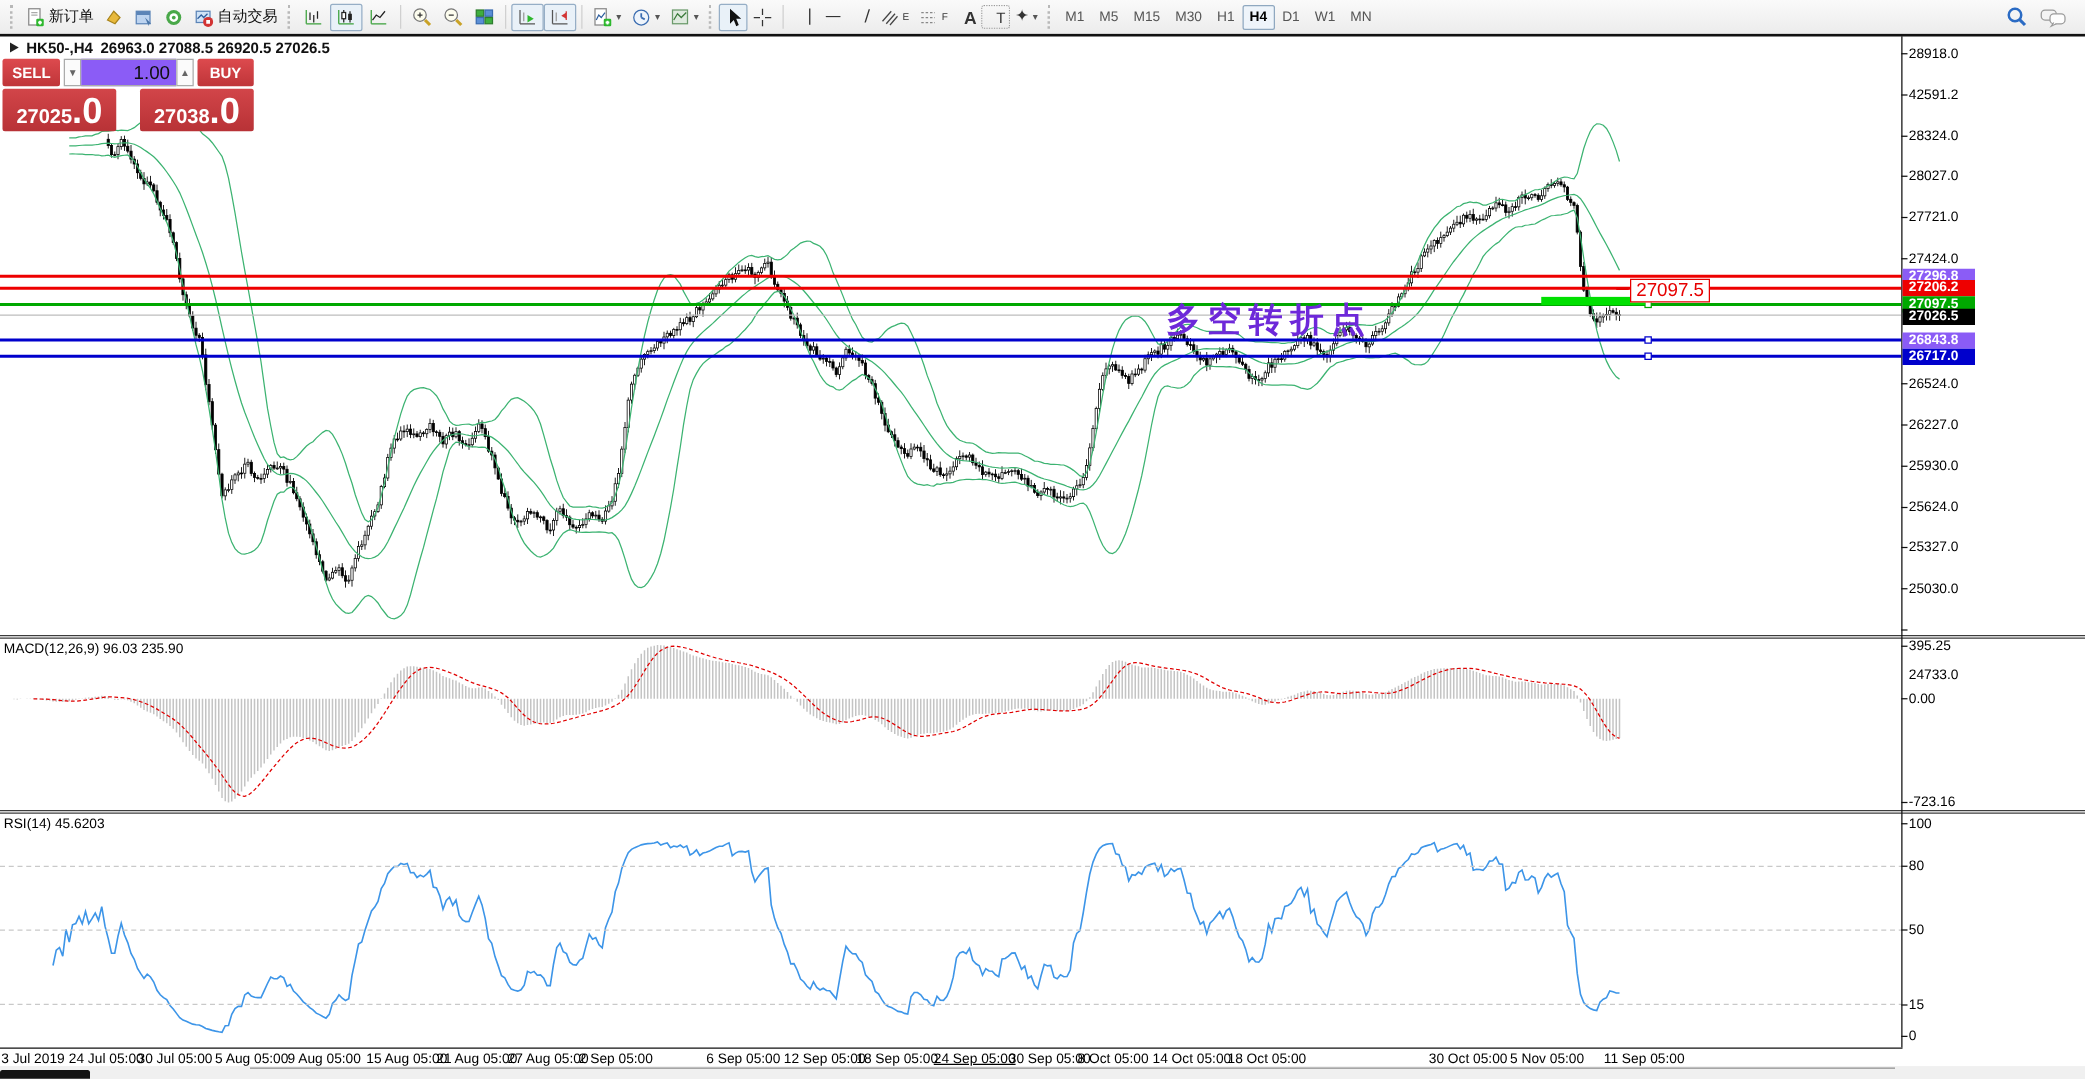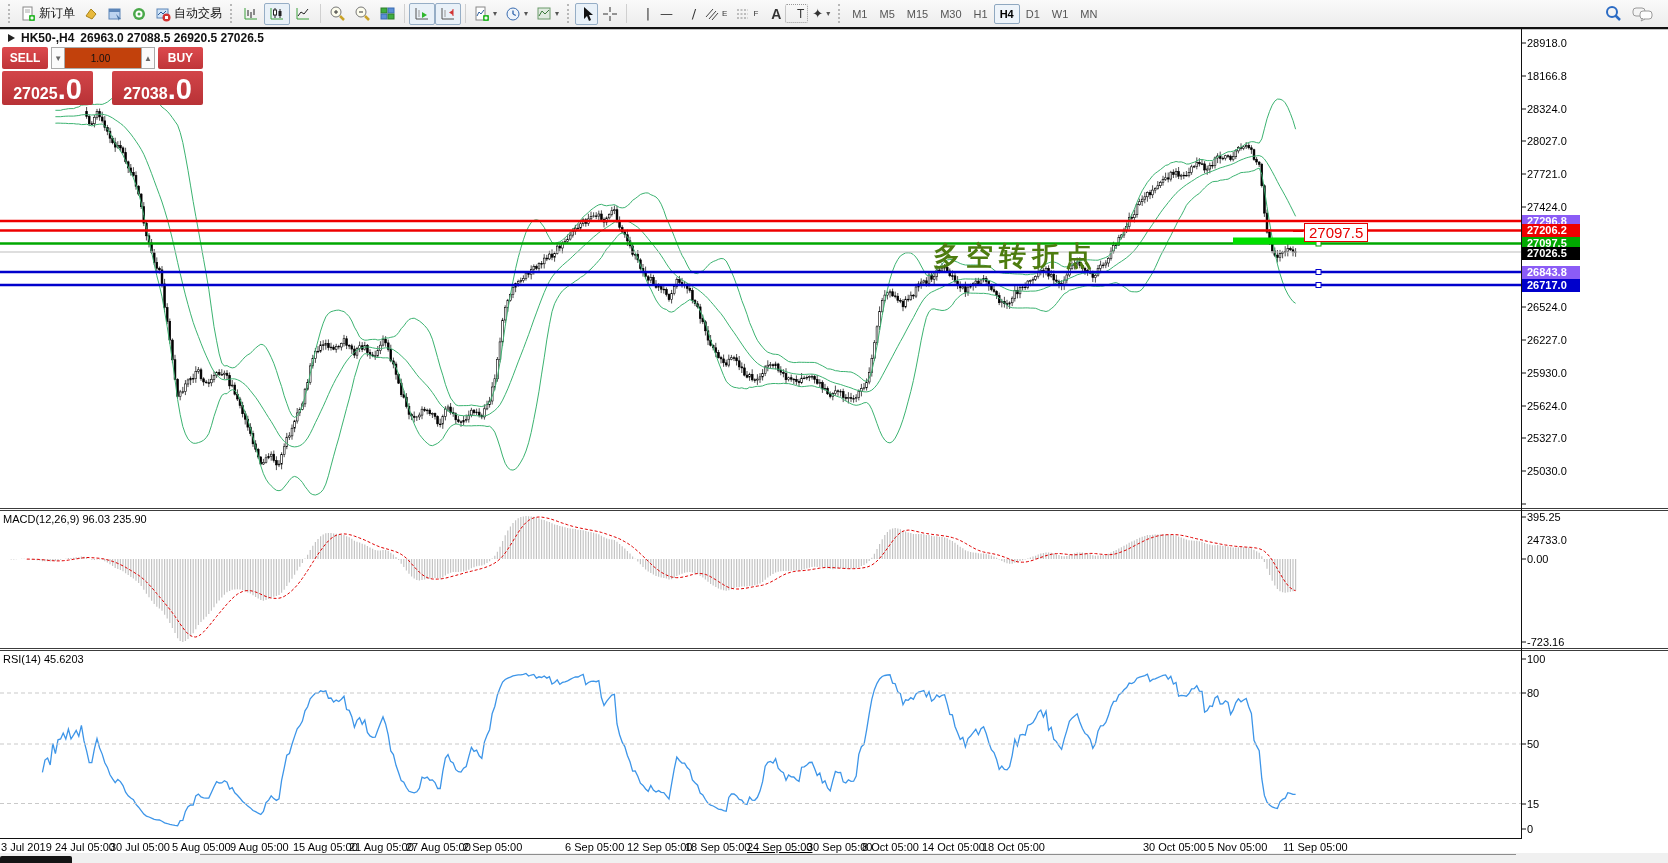--- a/index.html
+++ b/index.html
@@ -23,28 +23,28 @@
 #overlay{position:absolute;left:0;top:0;width:1668px;height:814px;z-index:3;pointer-events:none}
 .axlbl{position:absolute;font-size:11px;line-height:13px;height:13px;color:#000;white-space:nowrap}
 #chart-title{position:absolute;left:8px;top:31px;font-size:12px;font-weight:600;color:#111;z-index:4;display:flex;align-items:center;gap:6px}
 #title-arrow{width:0;height:0;border-left:7px solid #222;border-top:4px solid transparent;border-bottom:4px solid transparent}
 
 #trade-panel{position:absolute;left:2px;top:47px;width:201px;z-index:5;font-family:"Liberation Sans",sans-serif}
 .tp-row1{display:flex;height:22px}
 #sell-btn,#buy-btn{width:47px;background:linear-gradient(#dd4a4e,#bf3539);color:#fff;font-size:12px;font-weight:bold;display:flex;align-items:center;justify-content:center;border-radius:2px}
 #buy-btn{width:46px}
 .spin{width:14px;background:#fbfbfb;border:1px solid #ababab;color:#666;font-size:8px;display:flex;align-items:center;justify-content:center}
-#vol-input{width:76px;border:1px solid #ababab;border-left:none;border-right:none;text-align:center;font-size:10px;padding-right:5px;color:#111;background:#c2410c}
+#vol-input{width:76px;border:1px solid #ababab;border-left:none;border-right:none;text-align:right;font-size:15px;padding-right:5px;color:#111;background:#8b5cf6}
 .tp-gap{width:3px}
 .tp-row2{display:flex;margin-top:2px;gap:19px}
 .big-price{width:99px;height:34px;background:linear-gradient(#d24549,#b83236);color:#fff;display:flex;align-items:baseline;justify-content:center;border-radius:2px;padding-top:2px}
 .bp-main{font-size:16px;font-weight:bold;line-height:30px}
 .bp-frac{font-size:29px;font-weight:bold;line-height:32px}
 
-#annotation{position:absolute;left:933px;top:238px;font-size:27px;font-weight:bold;color:#4d7c0f;letter-spacing:6px;z-index:2;font-family:"DejaVu Sans",sans-serif;white-space:nowrap}
+#annotation{position:absolute;left:933px;top:238px;font-size:27px;font-weight:bold;color:#6d28d9;letter-spacing:6px;z-index:2;font-family:"DejaVu Sans",sans-serif;white-space:nowrap}
 #price-flag{position:absolute;left:1304px;top:223px;border:1px solid #e60000;color:#e60000;background:#fff;font-size:15px;padding:0 4px;line-height:17px;z-index:4}
 #price-flag-dash{position:absolute;left:1293px;top:230px;width:10px;height:2px;background:#e60000;z-index:4}
 #ind-macd-label,#ind-rsi-label{position:absolute;left:3px;font-size:11px;color:#000;z-index:4}
 #ind-macd-label{top:513px}
 #ind-rsi-label{top:653px}
 
 #bottom-strip{position:absolute;left:0;top:853px;width:1668px;height:10px;background:#f0f0f0;z-index:4}
 #bottom-line{position:absolute;left:200px;top:1px;width:1316px;height:1px;background:#8d8d8d}
 #bottom-tab{position:absolute;left:0;top:3px;width:72px;height:7px;background:#141414;border-radius:2px 2px 0 0}
 .icon-svg{display:block}
@@ -1785,21 +1785,21 @@
 
   <div id="annotation">多空转折点</div>
   <div id="price-flag">27097.5</div>
   <div id="price-flag-dash"></div>
 
   <div id="ind-macd-label">MACD(12,26,9) 96.03 235.90</div>
   <div id="ind-rsi-label">RSI(14) 45.6203</div>
 
   <div id="overlay">
       <div class="axlbl" style="left: 1527px; top: 37px;">28918.0</div>
-      <div class="axlbl" style="left: 1527px; top: 70px;">18166.8</div>
+      <div class="axlbl" style="left: 1527px; top: 70px;">42591.2</div>
       <div class="axlbl" style="left: 1527px; top: 103px;">28324.0</div>
       <div class="axlbl" style="left: 1527px; top: 135px;">28027.0</div>
       <div class="axlbl" style="left: 1527px; top: 168px;">27721.0</div>
       <div class="axlbl" style="left: 1527px; top: 201px;">27424.0</div>
       <div class="axlbl" style="left: 1527px; top: 301px;">26524.0</div>
       <div class="axlbl" style="left: 1527px; top: 334px;">26227.0</div>
       <div class="axlbl" style="left: 1527px; top: 367px;">25930.0</div>
       <div class="axlbl" style="left: 1527px; top: 400px;">25624.0</div>
       <div class="axlbl" style="left: 1527px; top: 432px;">25327.0</div>
       <div class="axlbl" style="left: 1527px; top: 465px;">25030.0</div>

